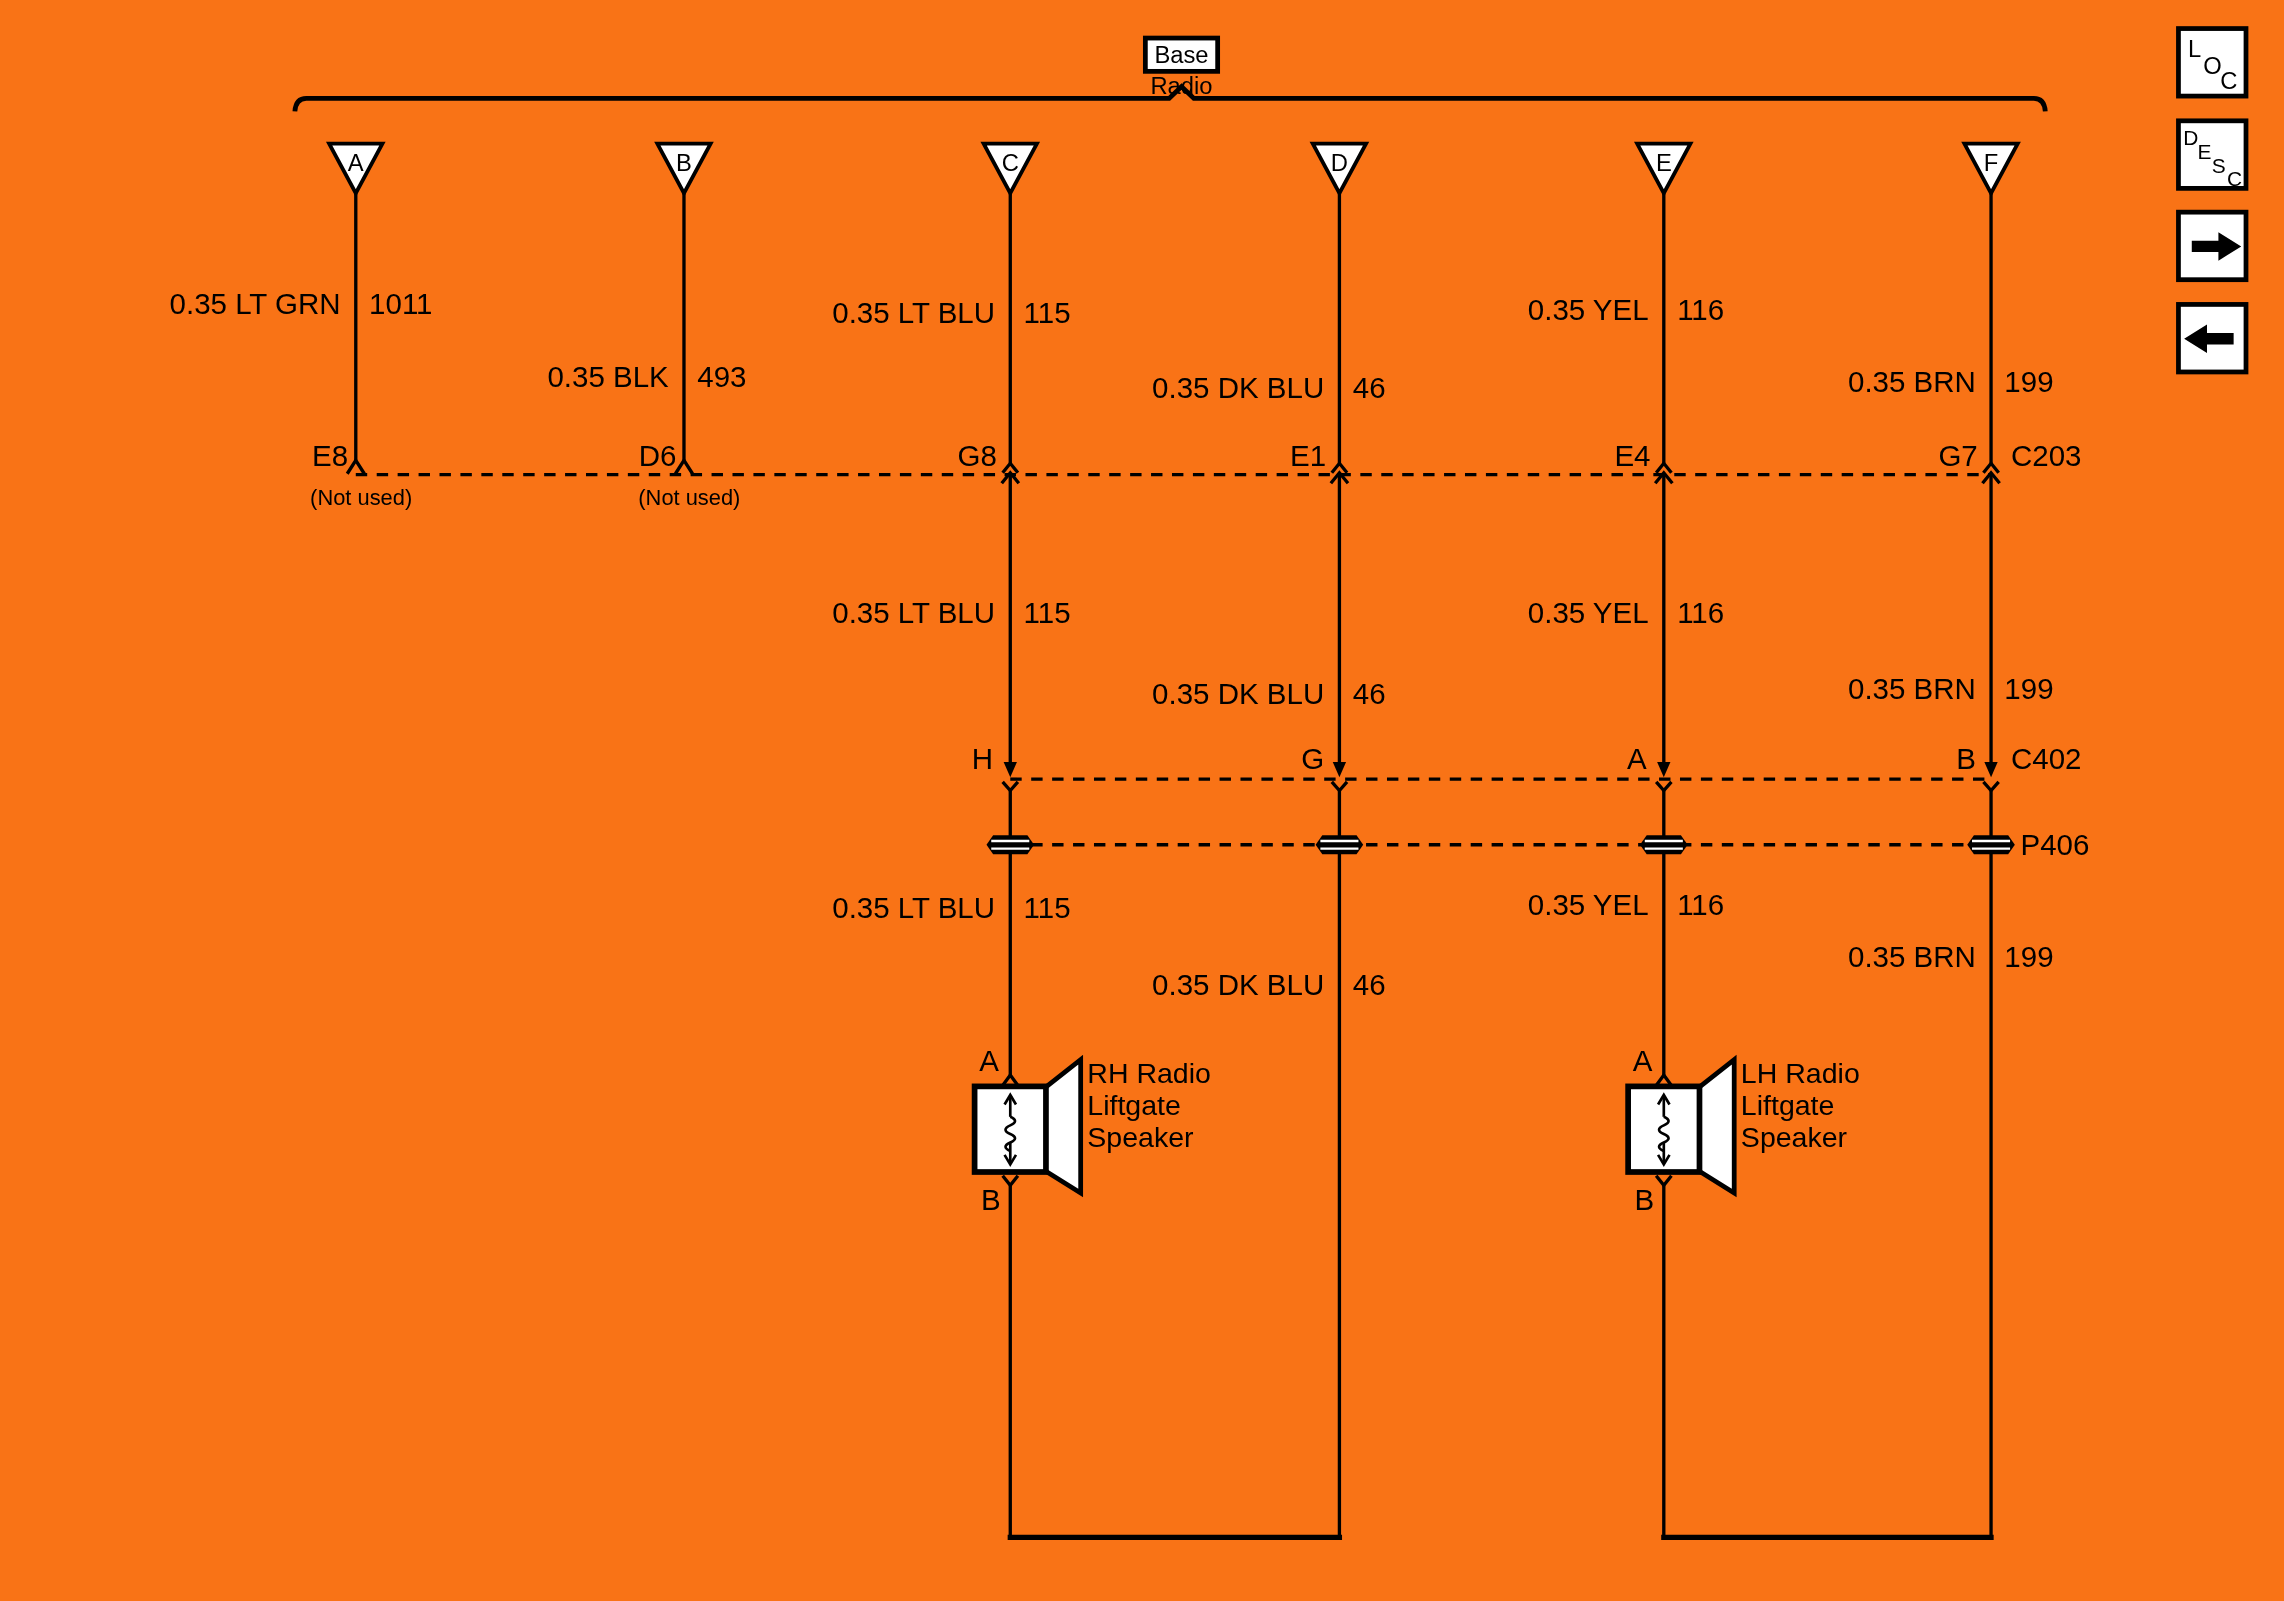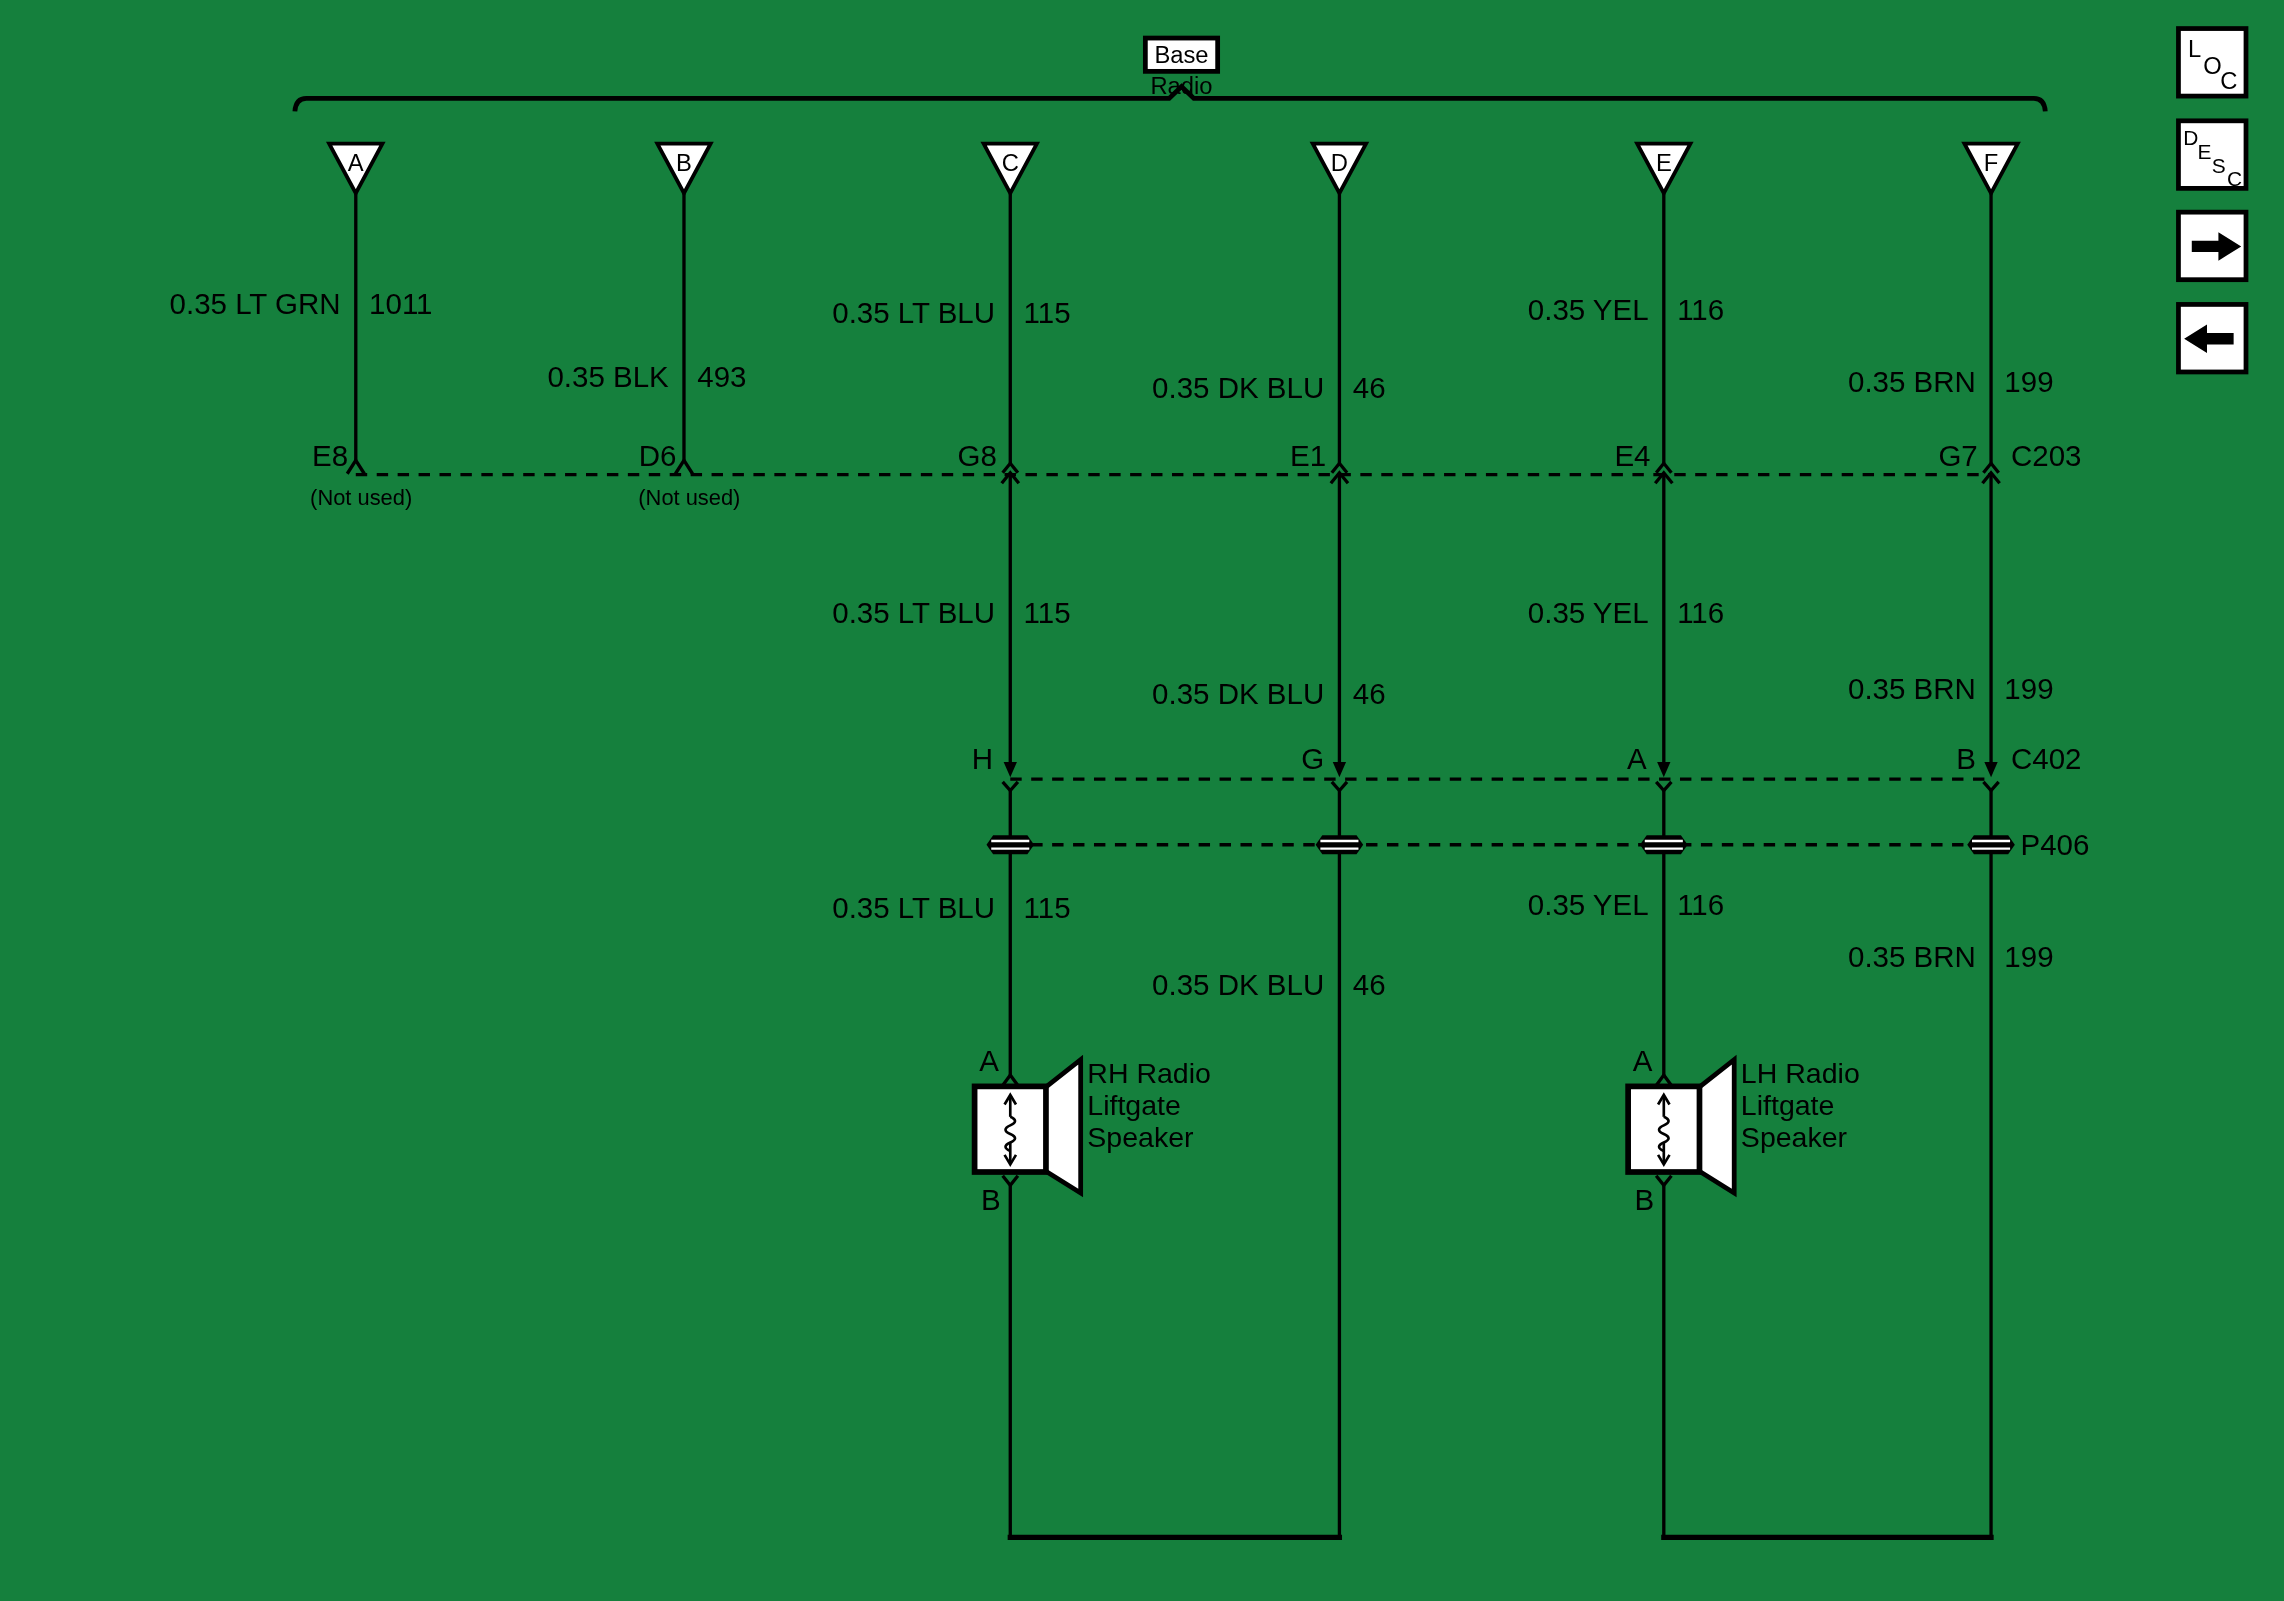--- a/index.html
+++ b/index.html
@@ -1,16 +1,16 @@
 <!DOCTYPE html>
 <html style="font-size:15px"><head>
 <meta charset="utf-8">
 <style>
   html,body{margin:0;padding:0;background:#ffffff;}
-  .canvas{position:relative;width:2285px;height:1602px;background:#15803d;overflow:hidden;}
+  .canvas{position:relative;width:2285px;height:1602px;background:#f97316;overflow:hidden;}
   svg{display:block;}
   .w   {stroke:#000;stroke-width:3.5;fill:none;}
   .w5  {stroke:#000;stroke-width:5;fill:none;}
   .box {stroke:#000;stroke-width:6;fill:#fff;}
   .horn{stroke:#000;stroke-width:5;fill:#fff;}
   .coil{stroke:#000;stroke-width:2.8;fill:none;}
   .dash{stroke:#000;stroke-width:3.5;fill:none;stroke-dasharray:12 10;}
   .tri {fill:#fff;stroke:#000;stroke-width:4;}
   .blk {fill:#000;stroke:none;}
   .rail{stroke:#000;stroke-width:5.5;fill:none;stroke-linecap:square;}

